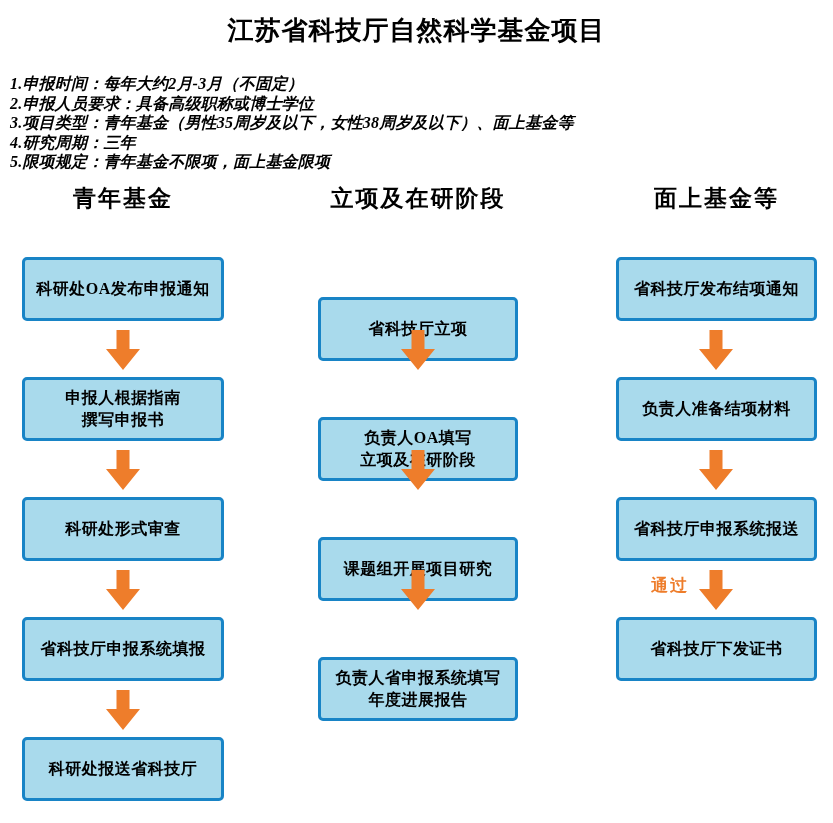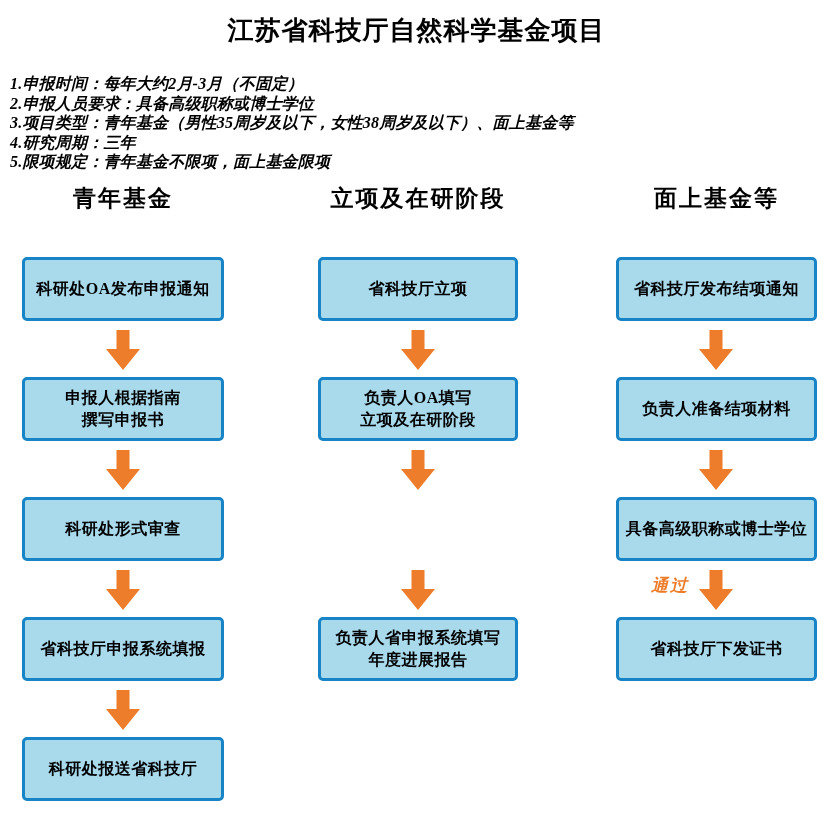--- a/index.html
+++ b/index.html
@@ -59,21 +59,21 @@
     display:flex;
     align-items:center;
     justify-content:center;
     text-align:center;
     font-size:16px;
     line-height:22px;
     letter-spacing:0.5px;
     white-space:pre-line;
   }
   .c1{left:22px;width:202px;}
-  .c2{left:318px;width:200px;}
+  .c2{left:318px;width:200px;margin-top:40px;}
   .c3{left:616px;width:201px;}
   .hc1{left:22px;width:202px;}
   .hc2{left:318px;width:200px;}
   .hc3{left:616px;width:201px;}
   .arrow{
     position:absolute;
     width:34px;height:40px;
     color:var(--arrow);
   }
   .ac1{left:106px;}
@@ -82,21 +82,20 @@
   .r1{top:257px;} .r2{top:377px;} .r3{top:497px;} .r4{top:617px;} .r5{top:737px;}
   .g1{top:330px;} .g2{top:450px;} .g3{top:570px;} .g4{top:690px;}
   .pass-label{
     position:absolute;
     left:648px;top:574px;
     width:44px;
     text-align:center;
     font-size:17px;
     letter-spacing:2px;
     color:var(--pass-label);
-    font-style:italic;
   }
 </style>
 </head>
 <body>
 
 <div class="page">
 
   <div class="title">江苏省科技厅自然科学基金项目</div>
 
   <div class="notes">
@@ -114,26 +113,27 @@
   <div class="flow-box c1 r1">科研处OA发布申报通知</div>
   <div class="flow-box c1 r3">科研处形式审查</div>
   <div class="flow-box c1 r2">申报人根据指南
 撰写申报书</div>
   <div class="flow-box c1 r4">省科技厅申报系统填报</div>
   <div class="flow-box c1 r5">科研处报送省科技厅</div>
 
   <div class="flow-box c2 r1">省科技厅立项</div>
   <div class="flow-box c2 r2">负责人OA填写
 立项及在研阶段</div>
+  <div class="flow-box c2 r3">课题组开展项目研究</div>
   <div class="flow-box c2 r4">负责人省申报系统填写
 年度进展报告</div>
 
   <div class="flow-box c3 r1">省科技厅发布结项通知</div>
   <div class="flow-box c3 r2">负责人准备结项材料</div>
-  <div class="flow-box c3 r3">具备高级职称或博士学位</div>
+  <div class="flow-box c3 r3">省科技厅申报系统报送</div>
   <div class="flow-box c3 r4">省科技厅下发证书</div>
 
   <svg class="arrow ac1 g1" viewBox="0 0 34 40">
       <path fill="currentColor" d="M10.5 0 H23.5 V19 H34 L17 40 L0 19 H10.5 Z"></path>
     </svg>
   <svg class="arrow ac1 g2" viewBox="0 0 34 40">
       <path fill="currentColor" d="M10.5 0 H23.5 V19 H34 L17 40 L0 19 H10.5 Z"></path>
     </svg>
   <svg class="arrow ac1 g3" viewBox="0 0 34 40">
       <path fill="currentColor" d="M10.5 0 H23.5 V19 H34 L17 40 L0 19 H10.5 Z"></path>

